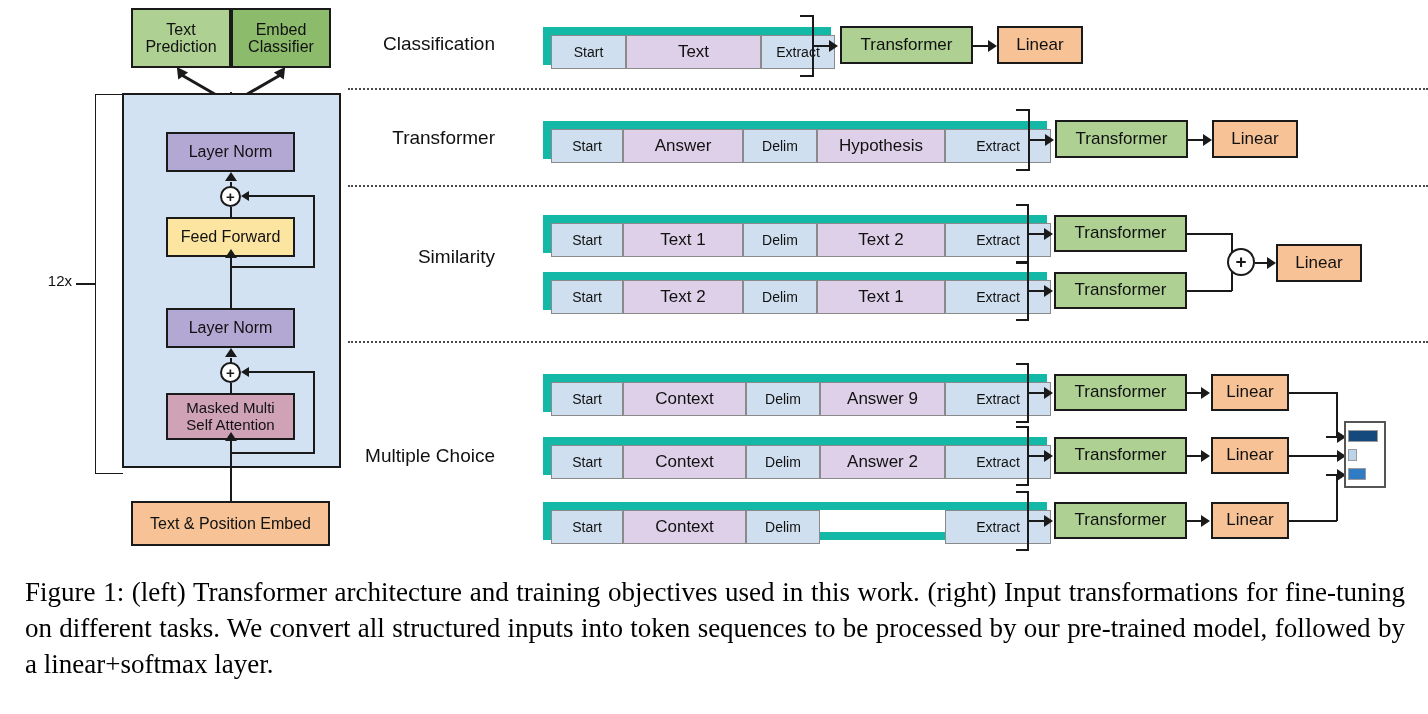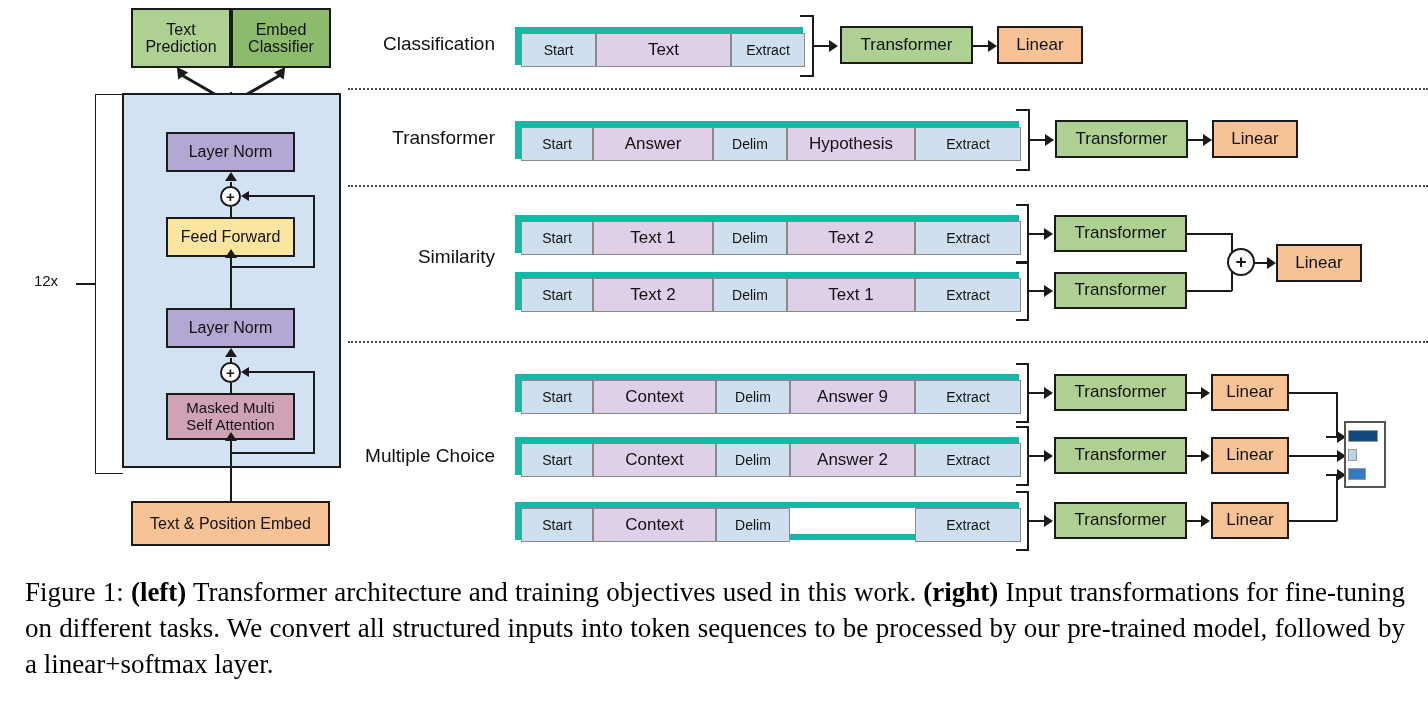--- a/index.html
+++ b/index.html
@@ -34,21 +34,22 @@
     box-sizing: border-box;
     border: 1px solid #8a8a8a;
     display: flex;
     align-items: center;
     justify-content: center;
     color: #111111;
   }
   .tokwrap {
     position: absolute;
     box-sizing: border-box;
-    border: 6px solid #14b8a6;
+    border: 8px solid #14b8a6;
+    margin-left: 28px;
   }
 
   
   .vline { position: absolute; background: #1a1a1a; width: 2px; }
   .hline { position: absolute; background: #1a1a1a; height: 2px; }
   .thinv { position: absolute; background: #1a1a1a; width: 1.5px; }
   .thinh { position: absolute; background: #1a1a1a; height: 1.5px; }
 
   .arrow-up {
     position: absolute;
@@ -148,21 +149,21 @@
   }
 
   
   #caption {
     position: absolute;
     font-family: "Liberation Serif", serif;
     color: #000000;
     text-align: justify;
     line-height: 1.33;
   }
-  #caption b { font-weight: bold; }
+  #caption b { font-weight: normal; }
 </style>
 </head>
 <body>
 
 <div id="page">
 
   <div>
 
     <div class="box" style="left:131px; top:8px; width:100px; height:60px; background:#aed093; font-size:16px;">Text
 Prediction</div>
@@ -175,21 +176,21 @@
     <div class="diag" style="left:231px; top:102px; width:58px; transform:rotate(-30deg);"></div>
     <div class="diag-head" style="left:276px; top:66px; transform:rotate(35deg);"></div>
 
     <div class="vline" style="left:230px; top:92px; height:18px;"></div>
 
     <div style="position:absolute; left:122px; top:93px; width:219px; height:375px;
                 background:#d2e2f2; border:2.5px solid #1a1a1a; box-sizing:border-box;"></div>
 
     <div class="bigbracket" style="left:95px; top:94px; width:28px; height:380px;"></div>
     <div class="thinh" style="left:76px; top:283px; width:20px;"></div>
-    <div class="rowlabel" style="left:20px; top:272px; width:52px; font-size:15px; text-align:center;">12x</div>
+    <div class="rowlabel" style="left:20px; top:272px; width:52px; font-size:15px; text-align:right;">12x</div>
 
     <div class="box" style="left:166px; top:132px; width:129px; height:40px; background:#b3a7d3; font-size:16px;">Layer Norm</div>
     <div class="vline" style="left:230px; top:182px; height:14px;"></div>
     <div class="arrow-up" style="left:225px; top:172px;"></div>
 
     <div class="plus" style="left:220px; top:186px; width:21px; height:21px; font-size:15px;">+</div>
     <div class="hline" style="left:248px; top:195px; width:67px;"></div>
     <div class="arrow-left" style="left:241px; top:191px;"></div>
     <div class="vline" style="left:313px; top:195px; height:73px;"></div>
     <div class="hline" style="left:230px; top:266px; width:85px;"></div>

